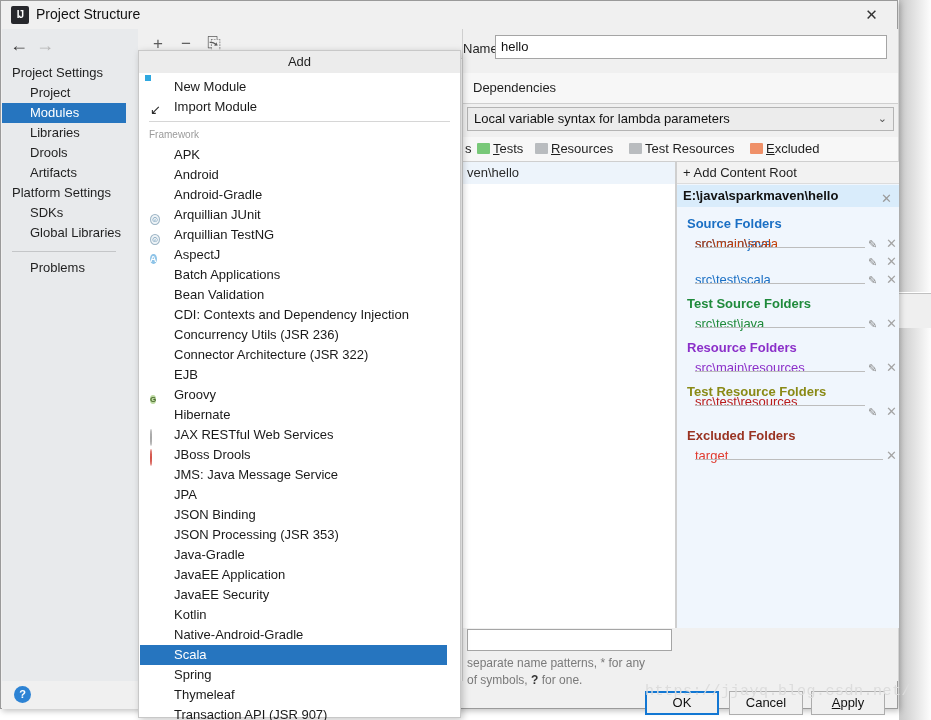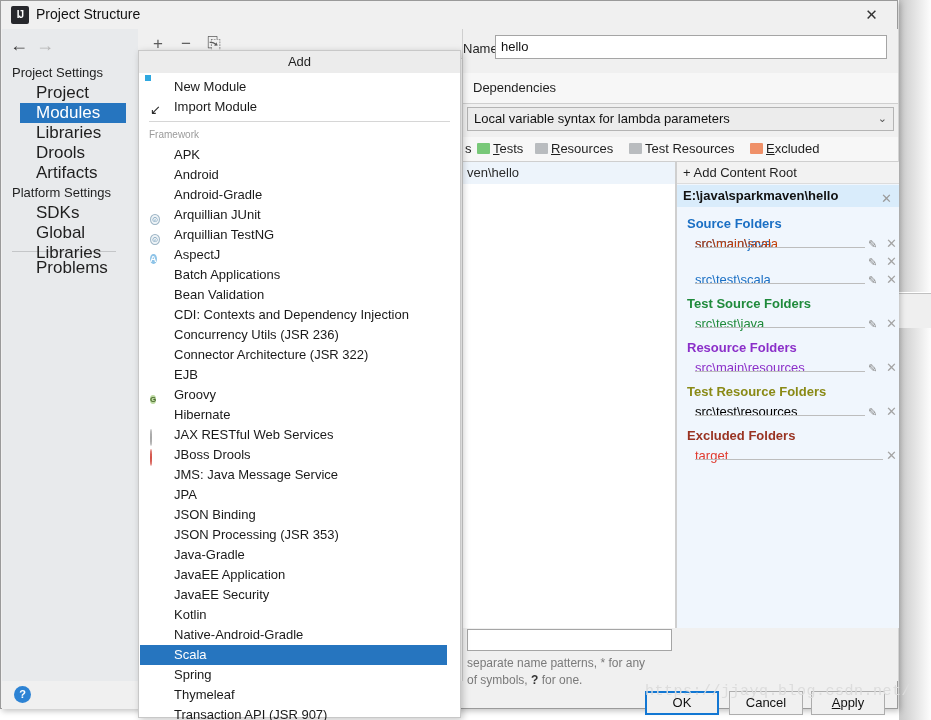--- a/index.html
+++ b/index.html
@@ -24,21 +24,21 @@
   .title-close{position:absolute;left:845px;top:0;width:51px;height:28px;text-align:center;
                line-height:28px;font-size:15px;color:#333;cursor:default;}
 
   
   .nav{position:absolute;left:1px;top:28px;width:136px;height:652px;background:#e8eaec;}
   .nav-arrows{position:absolute;left:0;top:0;width:136px;height:34px;}
   .arrow{position:absolute;top:6px;font-size:18px;line-height:20px;color:#5b5b5b;}
   .arrow.back{left:8px;color:#3b3b3b;}
   .arrow.fwd{left:34px;color:#b5b5b5;}
   .nav-group{padding-left:10px;font-size:13px;color:#1f1f1f;height:20px;line-height:20px;}
-  .nav-item{padding-left:16px;font-size:17px;height:20px;line-height:20px;color:#1f1f1f;cursor:default;margin-left:18px;}
+  .nav-item{padding-left:28px;font-size:13px;height:20px;line-height:20px;color:#1f1f1f;cursor:default;}
   .nav-item.sel{background:#2675bf;color:#fff;}
   .nav-sep{height:1px;background:#c4c6c8;margin:8px 10px 6px 10px;}
   .help-bar{position:absolute;left:1px;top:680px;width:136px;height:28px;background:#f0f0f0;}
   .help-icon{position:absolute;left:12px;top:5px;width:17px;height:17px;border-radius:50%;
              background:#2d83d4;color:#fff;font-size:11px;font-weight:bold;line-height:17px;text-align:center;}
 
   
   .mid{position:absolute;left:137px;top:28px;width:325px;height:652px;background:#ffffff;}
   .mid-toolbar{position:absolute;left:0;top:0;width:325px;height:29px;background:#f0f0f0;
                border-bottom:1px solid #d6d6d6;}
@@ -236,21 +236,21 @@
       <div class="fold" style="top:154px;color:#1f8a3b;width:170px;"><span>src\test\java</span><span class="dots" style="width:170px;"></span></div>
       <span class="pen" style="left:191px;top:156px;">✎</span>
       <span class="xx" style="left:209px;top:154px;">✕</span>
 
       <div class="grp" style="top:178px;color:#8b2fc9;">Resource Folders</div>
       <div class="fold" style="top:198px;color:#8b2fc9;width:170px;"><span>src\main\resources</span><span class="dots" style="width:170px;"></span></div>
       <span class="pen" style="left:191px;top:200px;">✎</span>
       <span class="xx" style="left:209px;top:198px;">✕</span>
 
       <div class="grp" style="top:222px;color:#8a8a16;">Test Resource Folders</div>
-      <div class="fold" style="top:242px;color:#000000;width:170px;"><span>src\test\resources</span><span class="dots" style="width:170px;"></span></div>
+      <div class="fold" style="top:232px;color:#b91c1c;width:170px;"><span>src\test\resources</span><span class="dots" style="width:170px;"></span></div>
       <span class="pen" style="left:191px;top:244px;">✎</span>
       <span class="xx" style="left:209px;top:242px;">✕</span>
 
       <div class="grp" style="top:266px;color:#993322;">Excluded Folders</div>
       <div class="fold" style="top:286px;color:#e03a2f;width:188px;"><span>target</span><span class="dots" style="width:188px;"></span></div>
       <span class="xx" style="left:209px;top:286px;">✕</span>
     </div>
 
     <div class="excl-input"></div>
     <div class="excl-hint">

